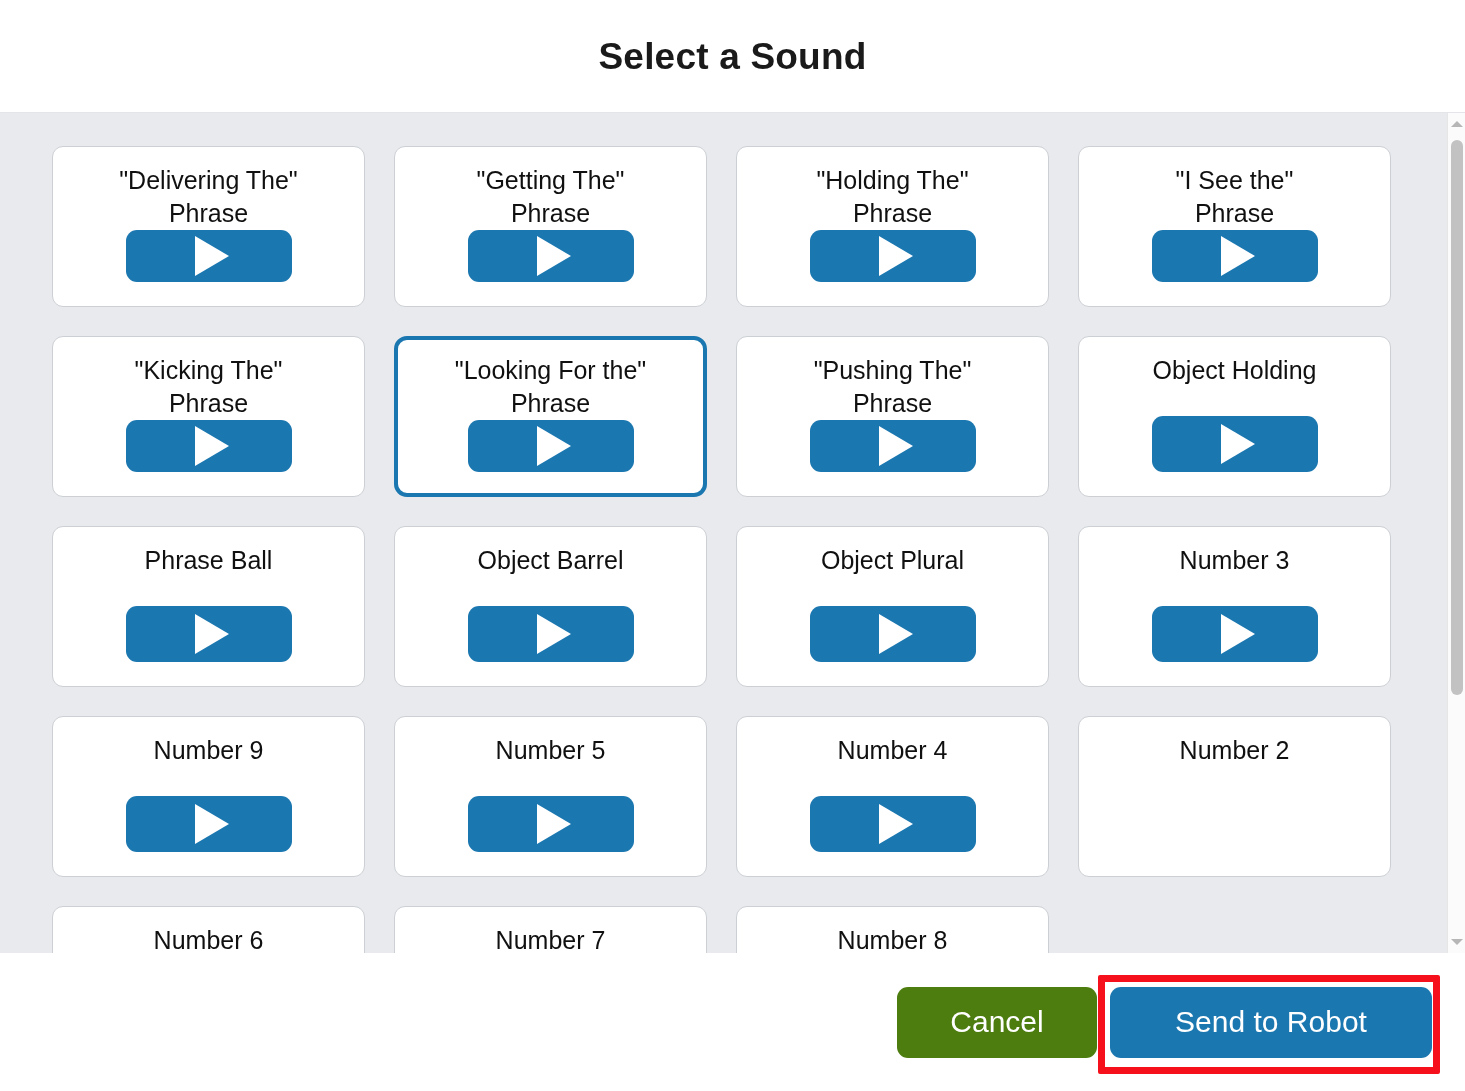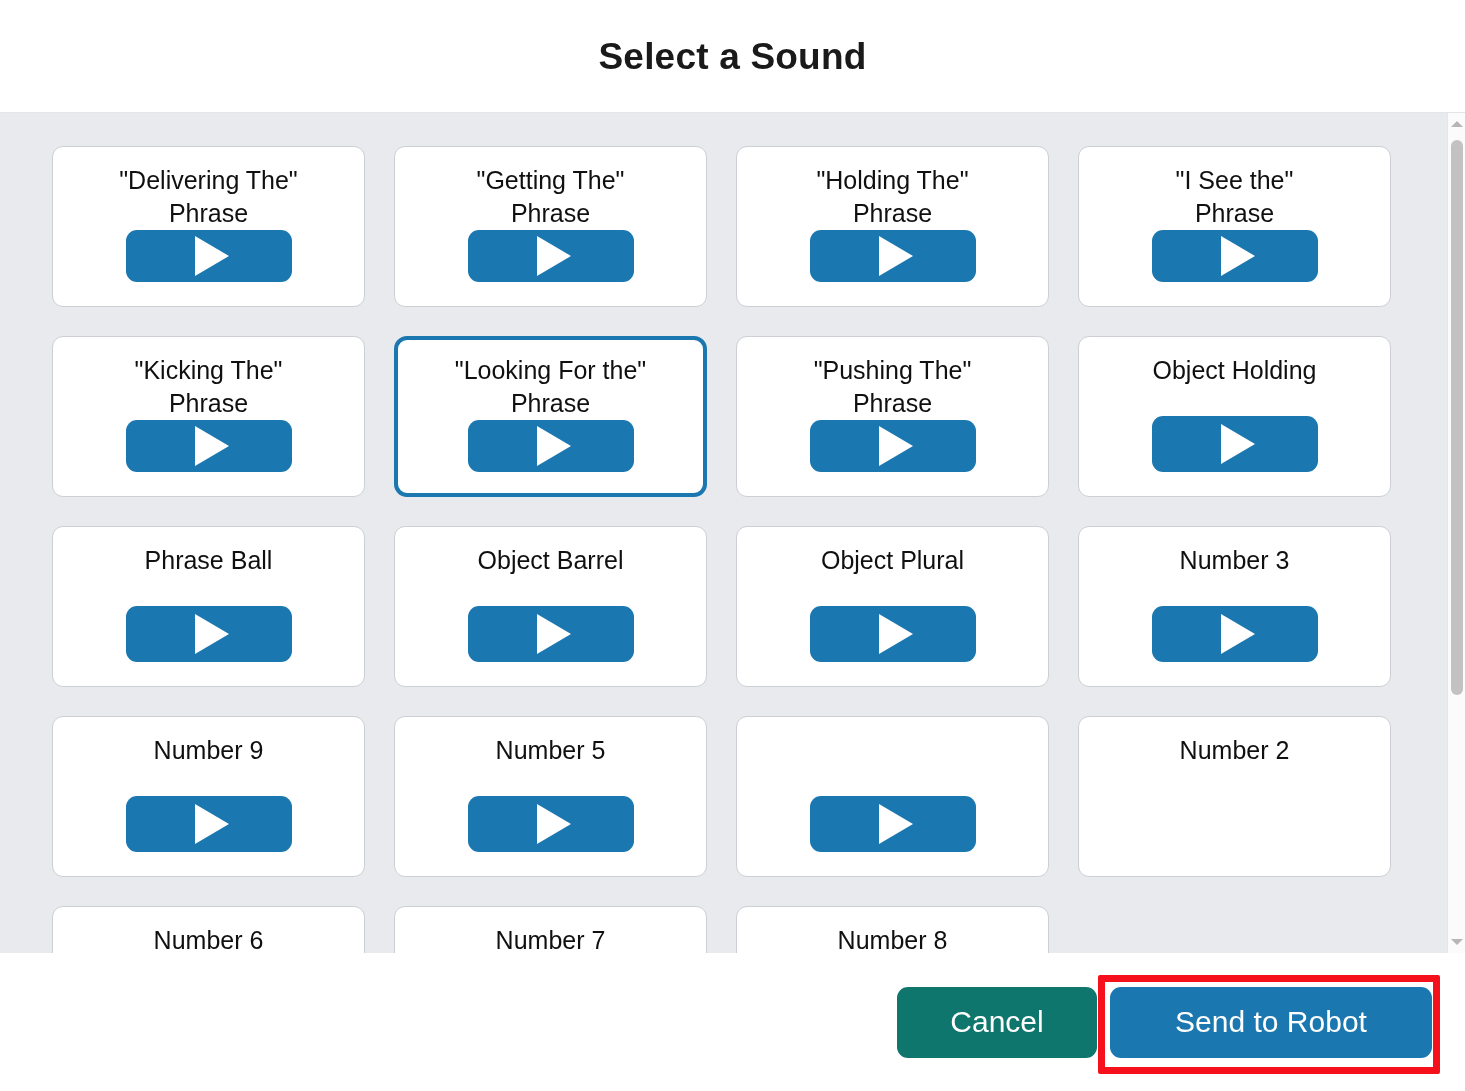--- a/index.html
+++ b/index.html
@@ -170,21 +170,21 @@
     font-family: "Liberation Sans", sans-serif;
     font-size: 30px;
     color: #ffffff;
     cursor: pointer;
     height: 71px;
     display: flex;
     align-items: center;
     justify-content: center;
     padding: 0 34px;
   }
-  .btn-cancel { background: #0f766e; min-width: 200px; }
+  .btn-cancel { background: #4d7c0f; min-width: 200px; }
   .btn-send   { background: #1b77b0; min-width: 322px; }
 
   .highlight-box {
     position: absolute;
     left: 1098px; top: 975px;
     width: 342px; height: 99px;
     border: 7px solid #f5101b;
     border-radius: 2px;
     pointer-events: none;
     z-index: 20;
@@ -287,20 +287,21 @@
               <span class="play-glyph"></span>
             </button>
           </div>
           <div class="sound-card">
             <div class="card-label">Number 5</div>
             <button class="play-button">
               <span class="play-glyph"></span>
             </button>
           </div>
           <div class="sound-card">
+            <div class="card-label">Number 4</div>
             <button class="play-button">
               <span class="play-glyph"></span>
             </button>
           </div>
           <div class="sound-card">
             <div class="card-label">Number 2</div>
           </div>
           <div class="sound-card">
             <div class="card-label">Number 6</div>
           </div>

